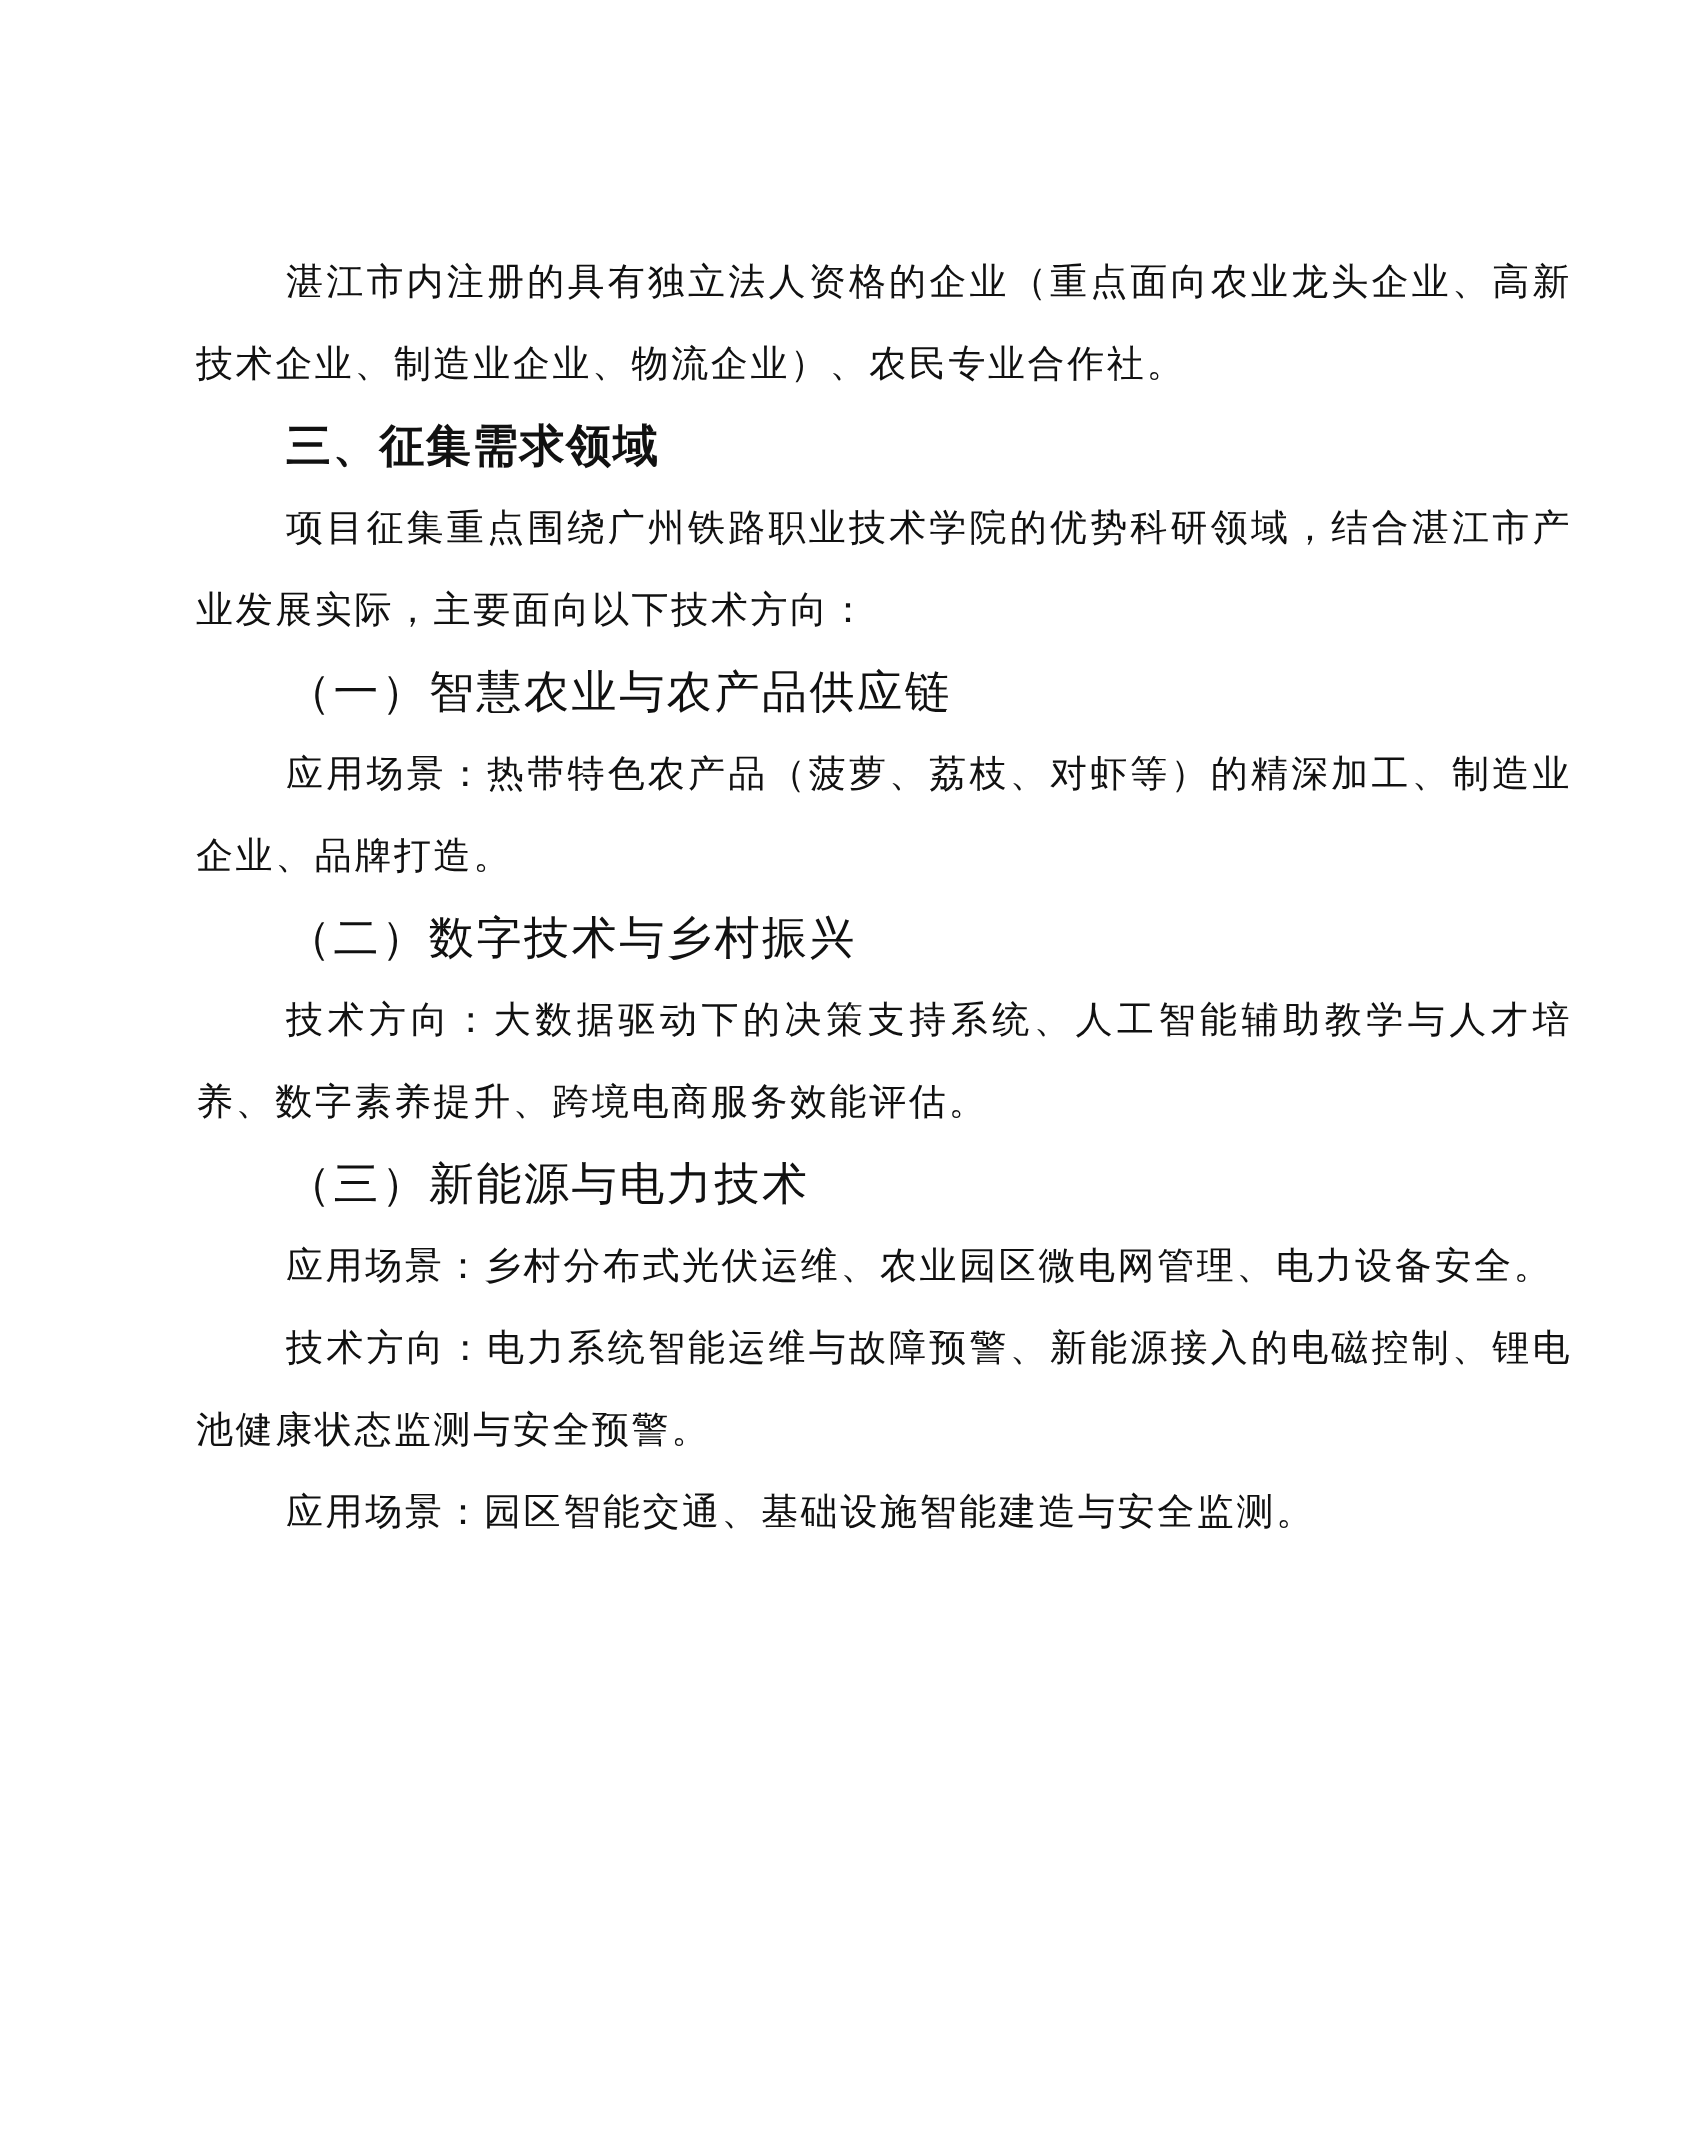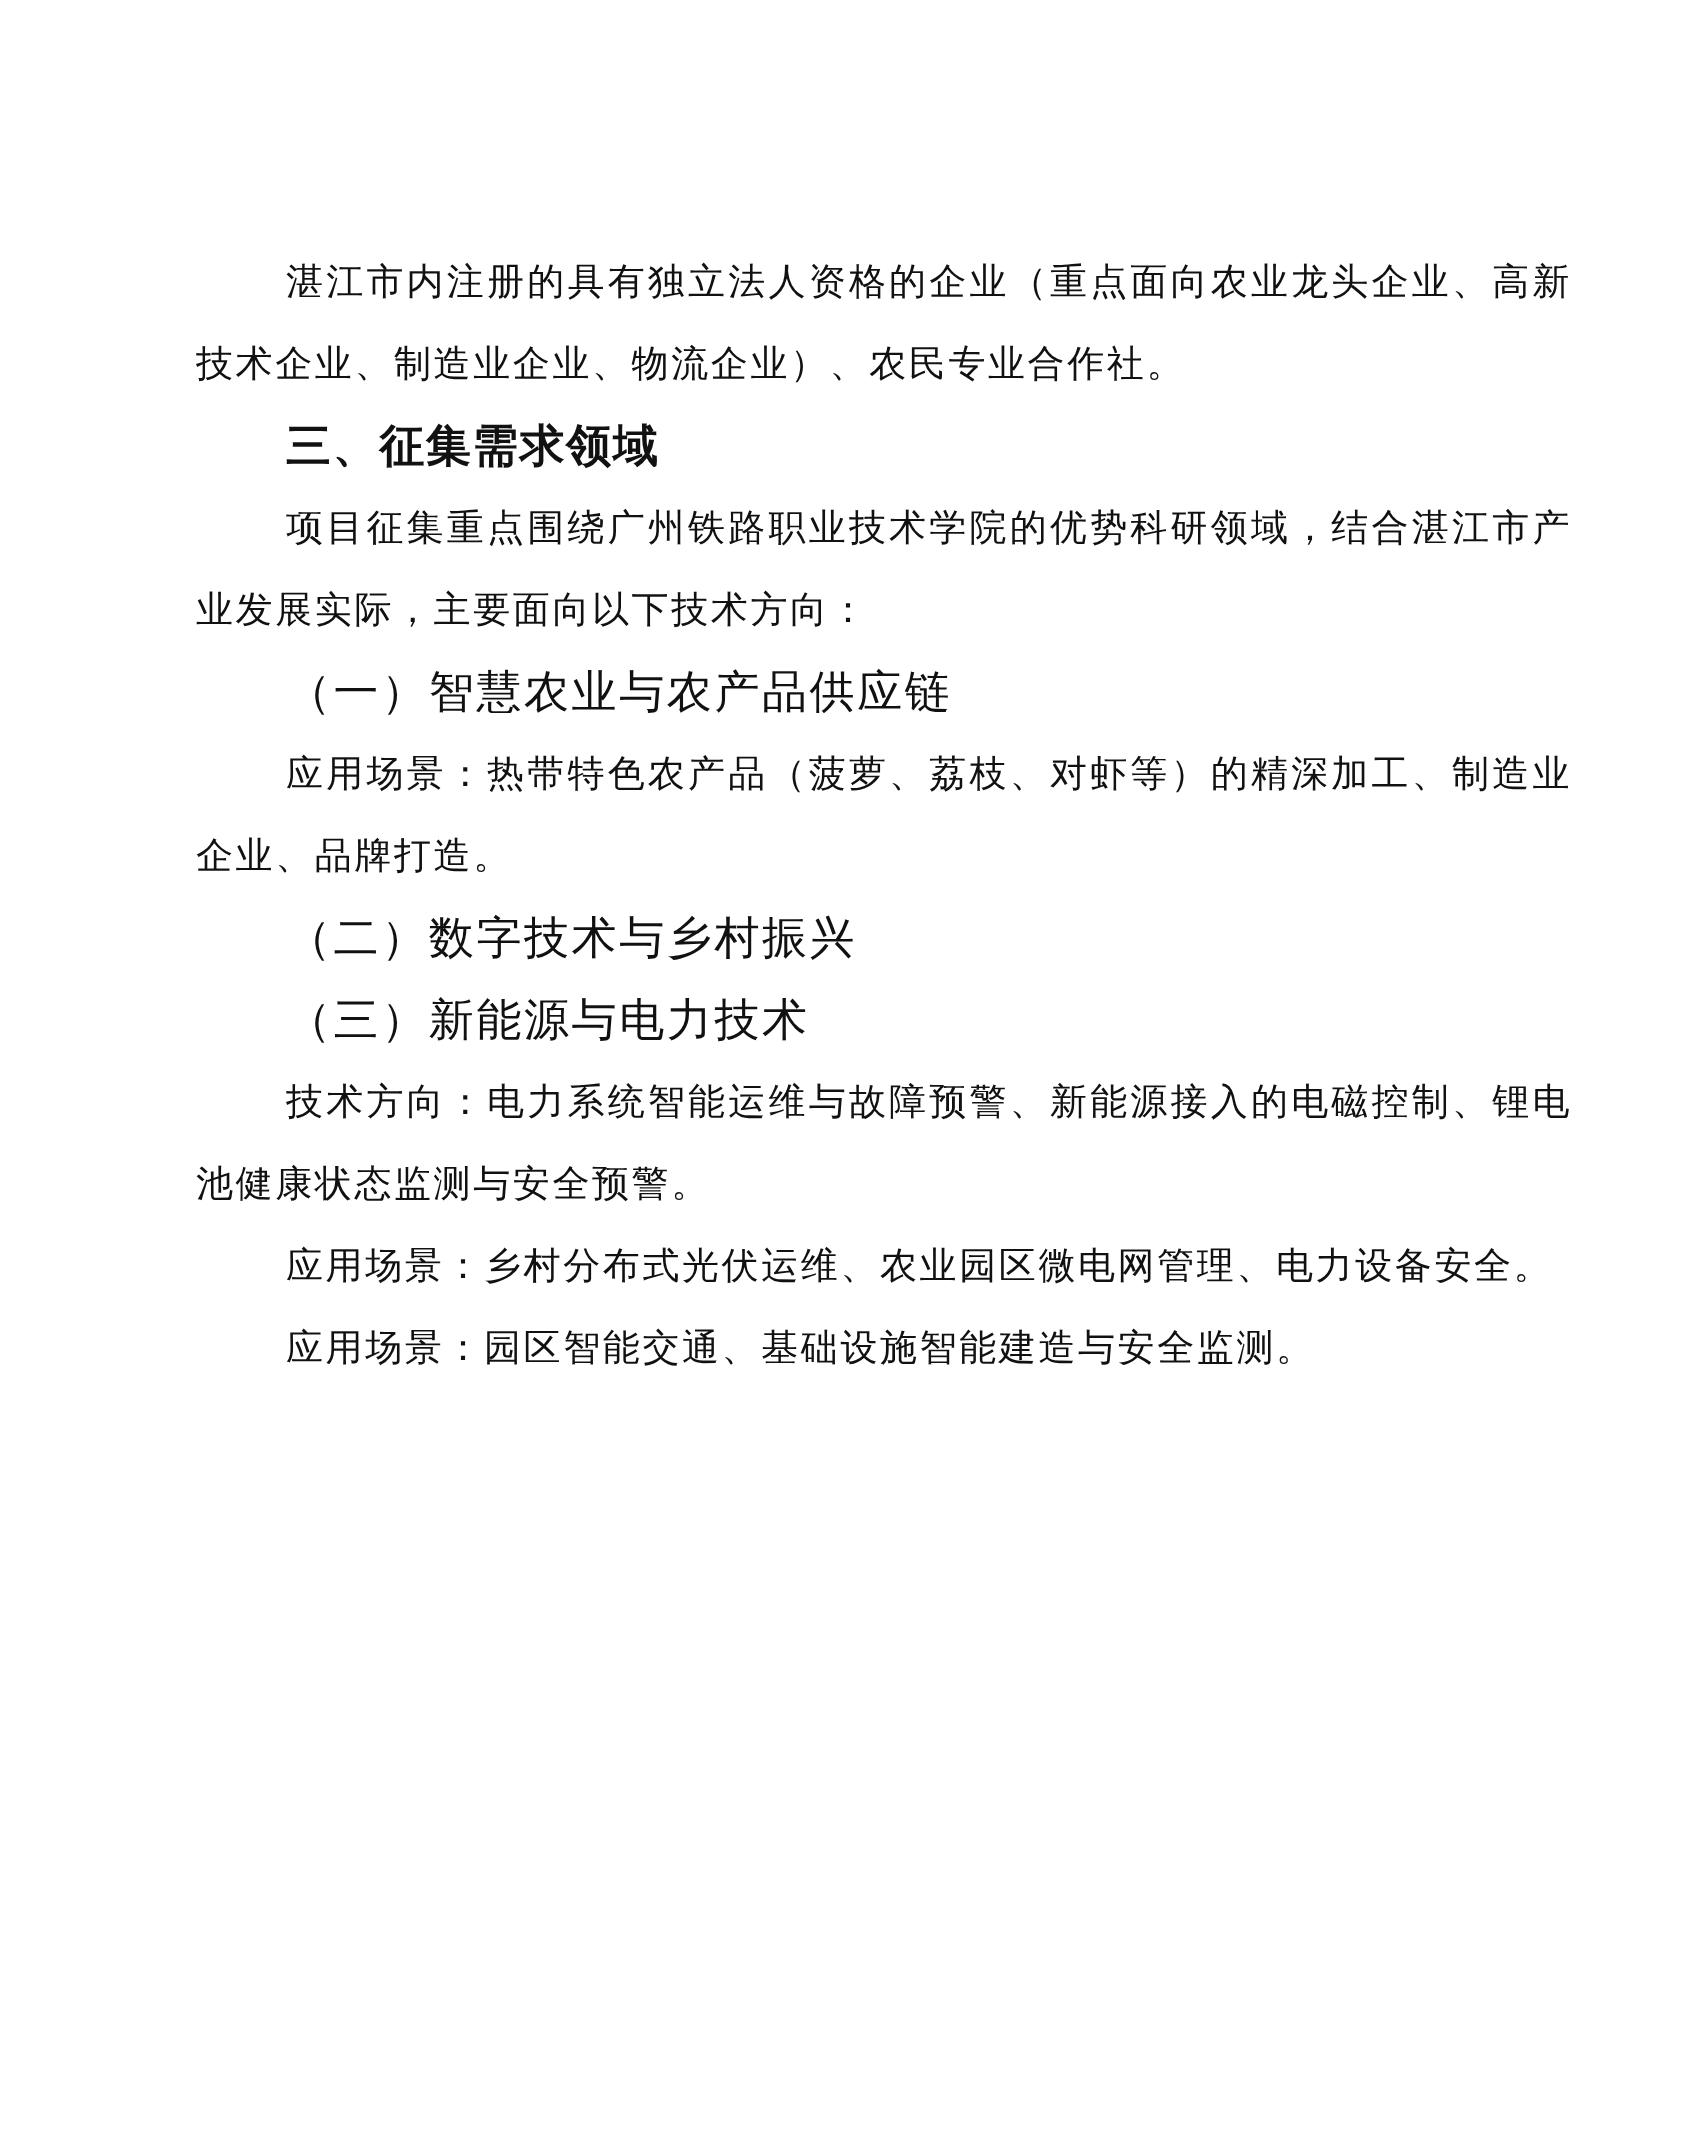--- a/index.html
+++ b/index.html
@@ -42,21 +42,22 @@
 
 <div class="page">
   <p class="para" style="text-indent:90px">湛江市内注册的具有独立法人资格的企业（重点面向农业龙头企业、高新技术企业、制造业企业、物流企业）、农民专业合作社。</p>
   <p class="heading">三、征集需求领域</p>
   <p class="para">项目征集重点围绕广州铁路职业技术学院的优势科研领域，结合湛江市产业发展实际，主要面向以下技术方向：</p>
 
   <p class="subheading">（一）智慧农业与农产品供应链</p>
   <p class="para">应用场景：热带特色农产品（菠萝、荔枝、对虾等）的精深加工、制造业企业、品牌打造。</p>
 
   <p class="subheading">（二）数字技术与乡村振兴</p>
+  <p class="para">技术方向：大数据驱动下的决策支持系统、人工智能辅助教学与人才培养、数字素养提升、跨境电商服务效能评估。</p>
 
   <p class="subheading">（三）新能源与电力技术</p>
+  <p class="para">应用场景：乡村分布式光伏运维、农业园区微电网管理、电力设备安全。</p>
   <p class="para">技术方向：电力系统智能运维与故障预警、新能源接入的电磁控制、锂电池健康状态监测与安全预警。</p>
-  <p class="para">应用场景：乡村分布式光伏运维、农业园区微电网管理、电力设备安全。</p>
 
   <p class="para">应用场景：园区智能交通、基础设施智能建造与安全监测。</p>
 
 </div>
 
 
 </body></html>

